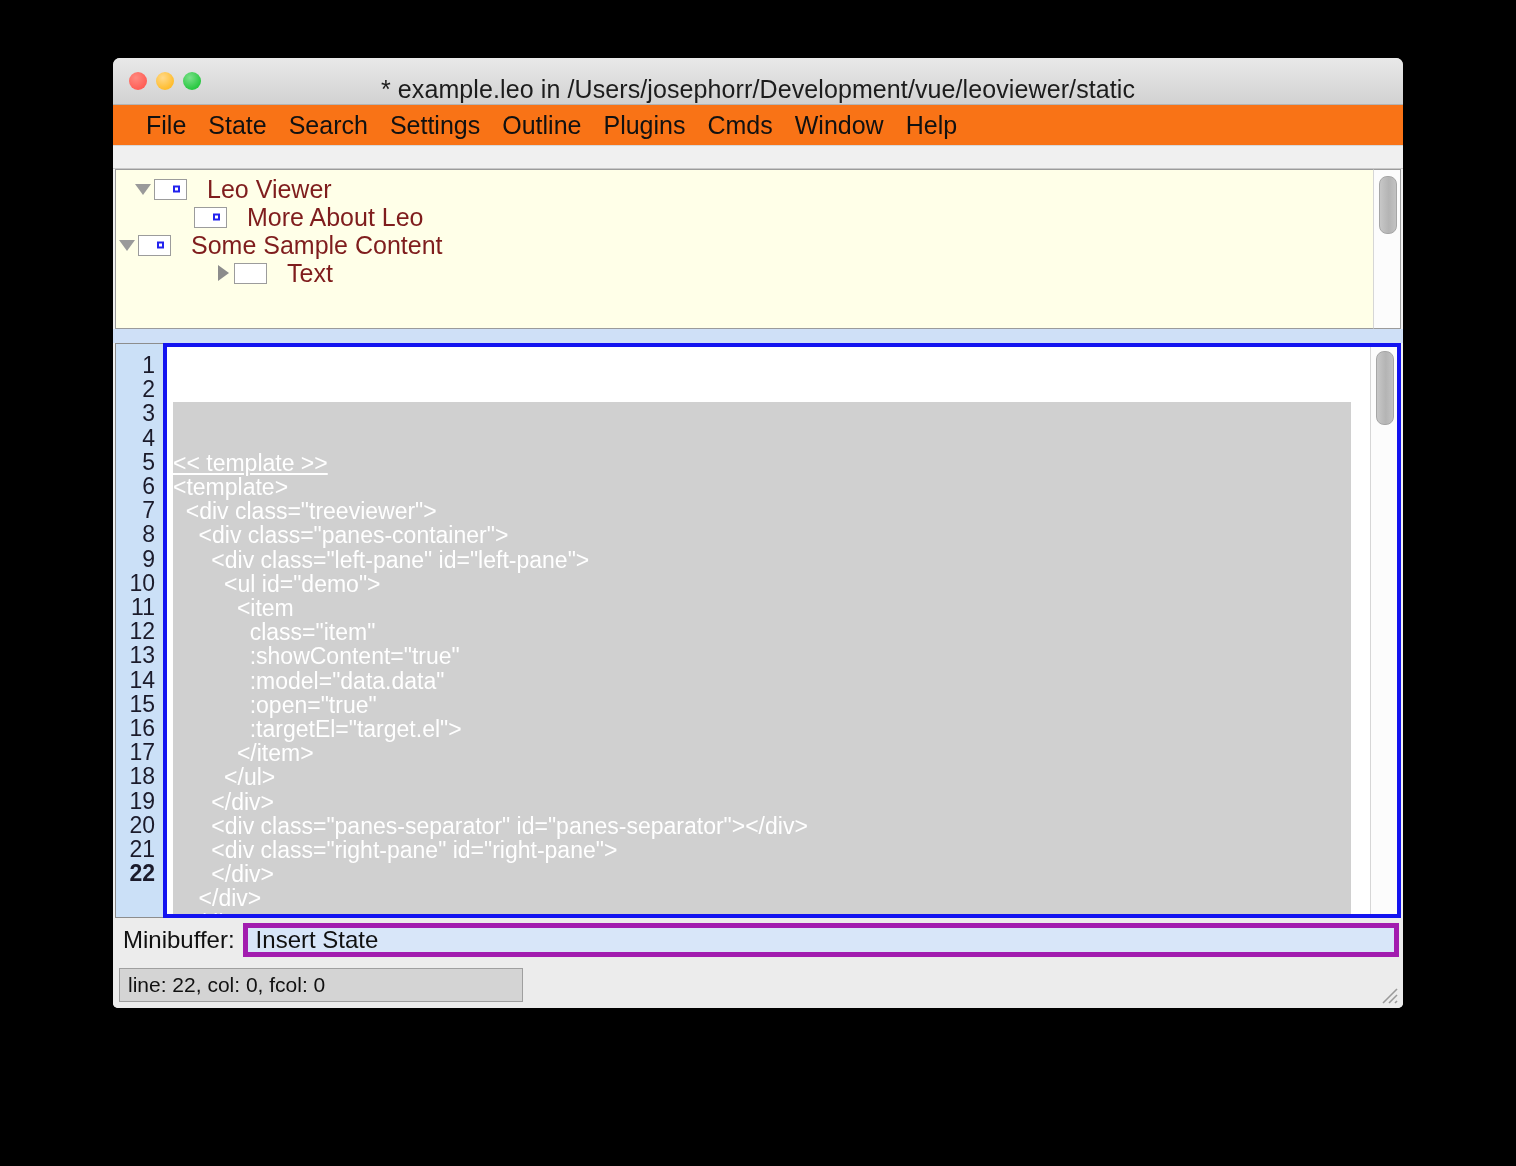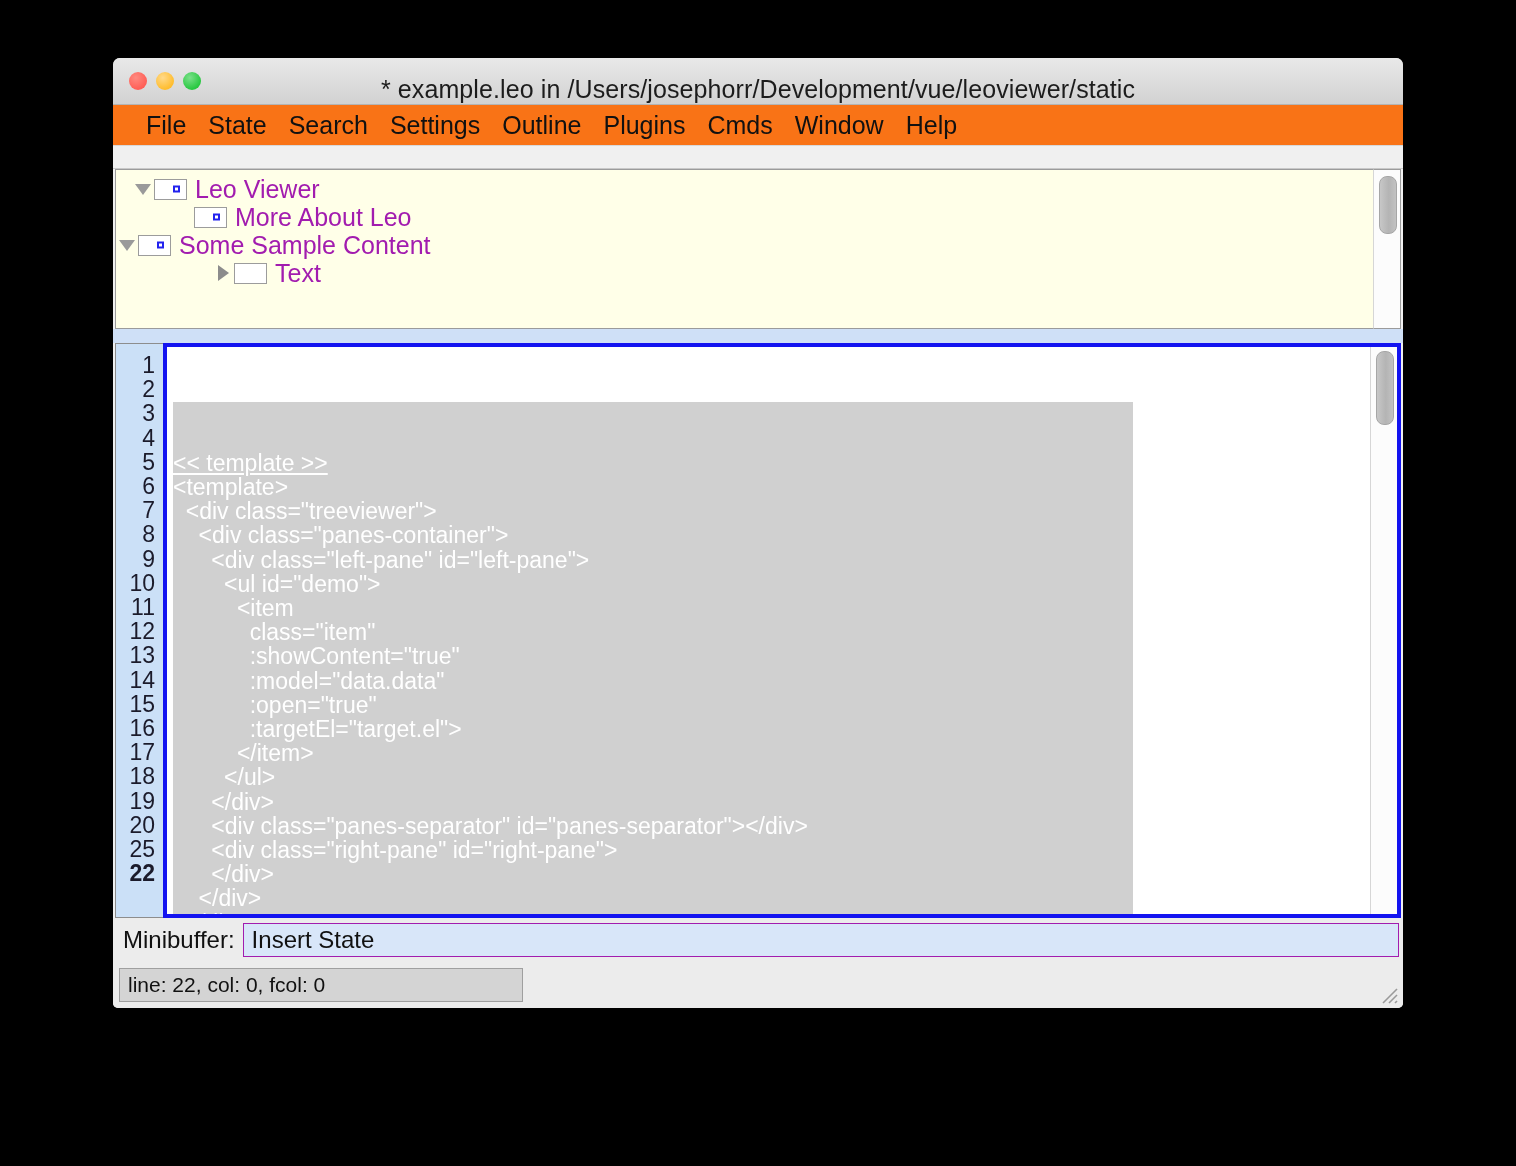--- a/index.html
+++ b/index.html
@@ -149,21 +149,22 @@
     top: 50%;
     transform: translateY(-50%);
     width: 7px;
     height: 7px;
     border: 2px solid #2222EE;
     background: #ffffff;
     box-sizing: border-box;
   }
   .tree-label {
     font-size: 25px;
-    color: #a21caf;
+    color: #7f1d1d;
+    margin-left: 12px;
   }
 
   
   .vscroll {
     flex: 0 0 26px;
     background: #FCFCFC;
     border: 1px solid #9b9b9b;
     border-left: 1px solid #d6d6d6;
     position: relative;
   }
@@ -227,21 +228,21 @@
     font-family: "Liberation Sans", sans-serif;
     font-size: 23px;
     line-height: 24.2px;
     white-space: pre;
     color: #FFFFFF;
     margin: 0;
   }
   .sel-block {
     background: #D0D0D0;
     display: block;
-    width: 960px;
+    width: 1178px;
   }
   .code-line { display: block; }
   .ul { text-decoration: underline; }
 
   
   .vscroll-editor {
     flex: 0 0 26px;
     background: #FCFCFC;
     border-left: 1px solid #d6d6d6;
     position: relative;
@@ -258,21 +259,21 @@
   }
   #minibuffer-label {
     font-size: 24px;
     color: #111;
     white-space: nowrap;
   }
   #minibuffer-field {
     flex: 1 1 auto;
     height: 34px;
     background: #D8E6F9;
-    border: 1px solid #a21caf;
+    border: 5px solid #a21caf;
     display: flex;
     align-items: center;
     padding-left: 8px;
     font-size: 24px;
     color: #111;
     box-sizing: border-box;
   }
 
   
   #statusbar {
@@ -391,21 +392,21 @@
       <div class="ln">11</div>
       <div class="ln">12</div>
       <div class="ln">13</div>
       <div class="ln">14</div>
       <div class="ln">15</div>
       <div class="ln">16</div>
       <div class="ln">17</div>
       <div class="ln">18</div>
       <div class="ln">19</div>
       <div class="ln">20</div>
-      <div class="ln">25</div>
+      <div class="ln">21</div>
       <div class="ln current">22</div>
     </div>
 
     <div id="editor-outer">
       <div id="code-area">
         <div id="code-text">
           <span class="sel-block">
             <span class="code-line ul">&lt;&lt; template &gt;&gt;</span><span class="code-line">&lt;template&gt;
   &lt;div class="treeviewer"&gt;
     &lt;div class="panes-container"&gt;

